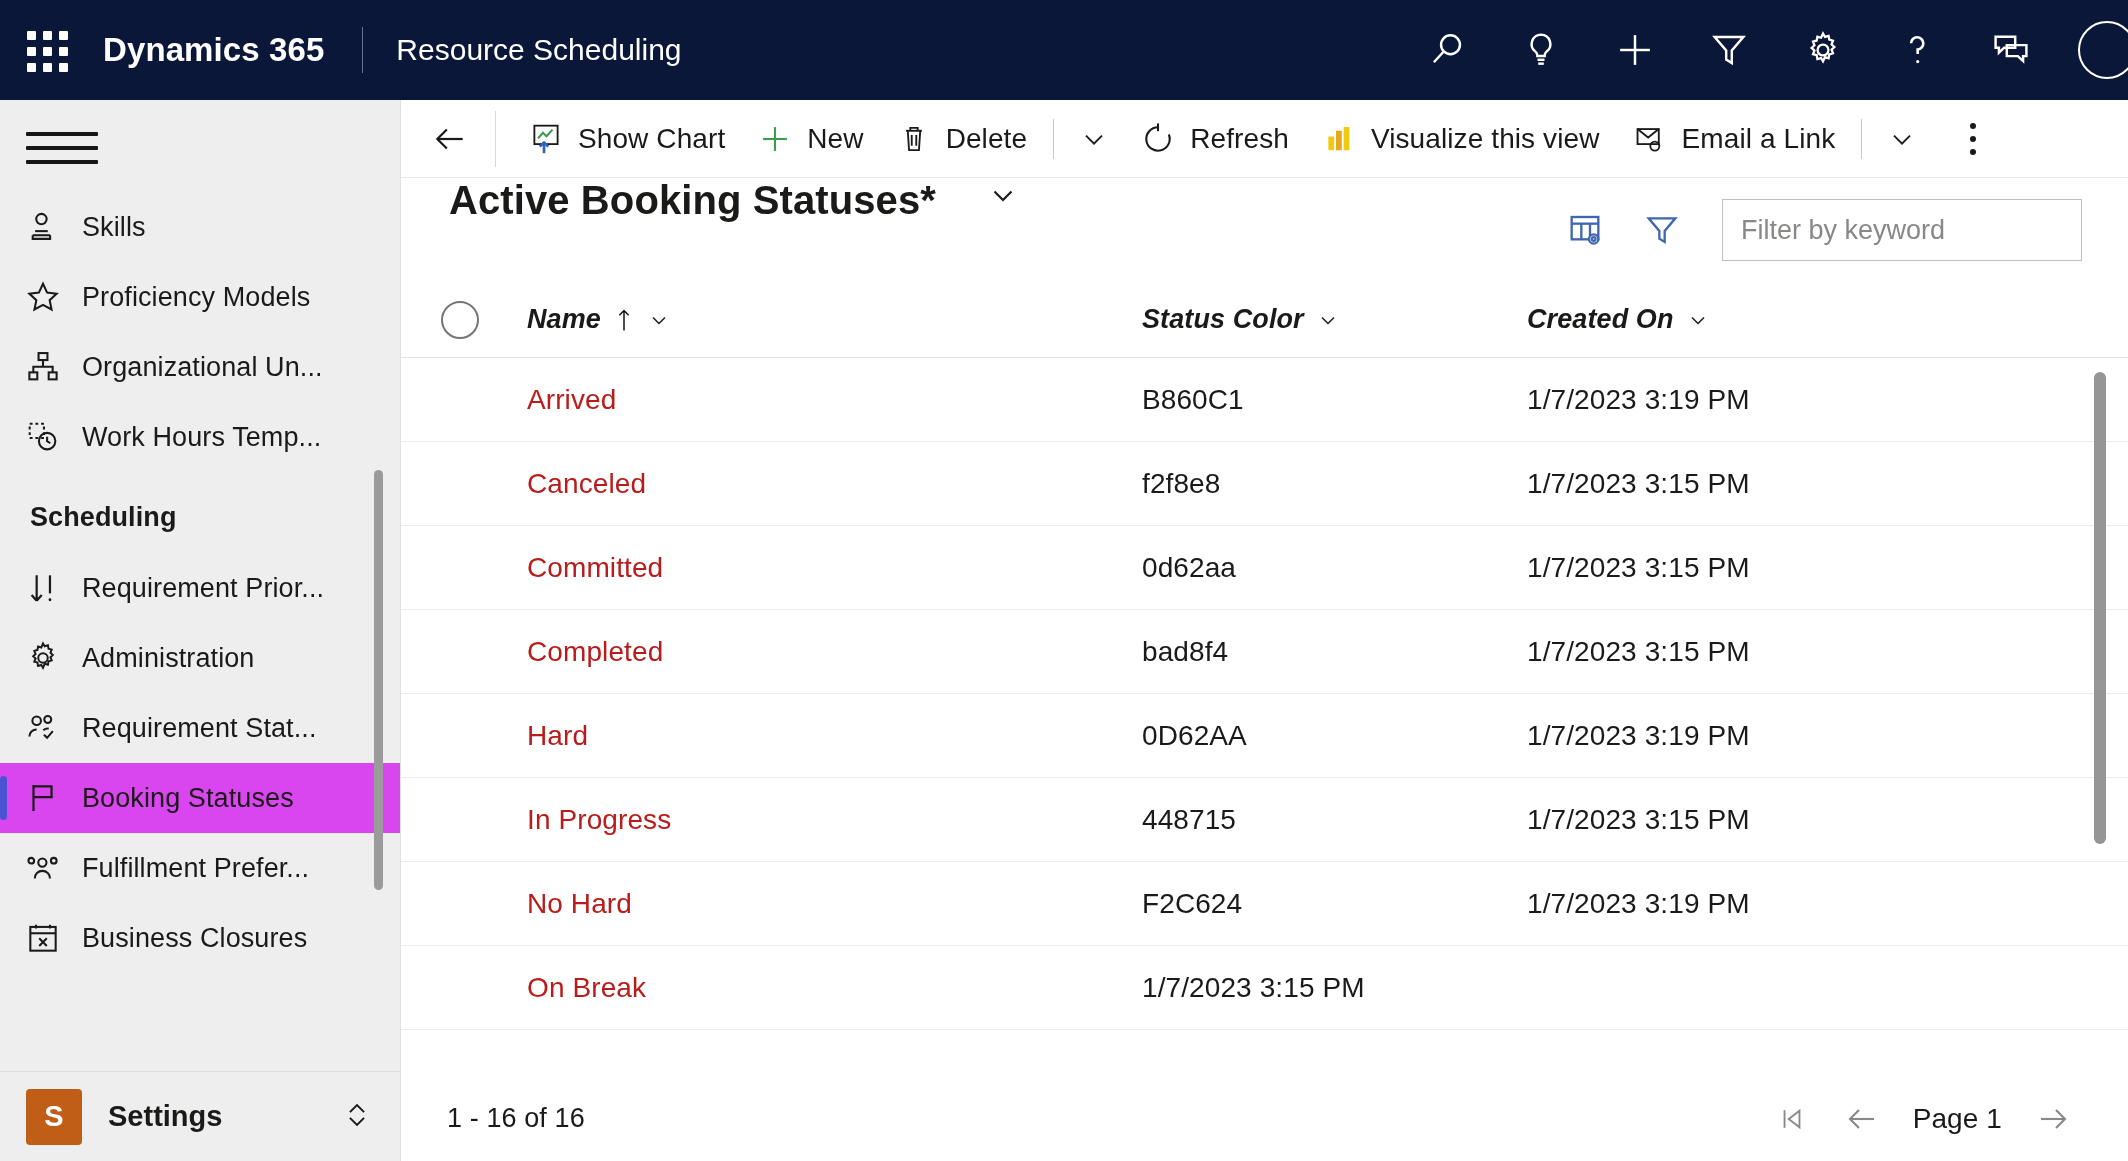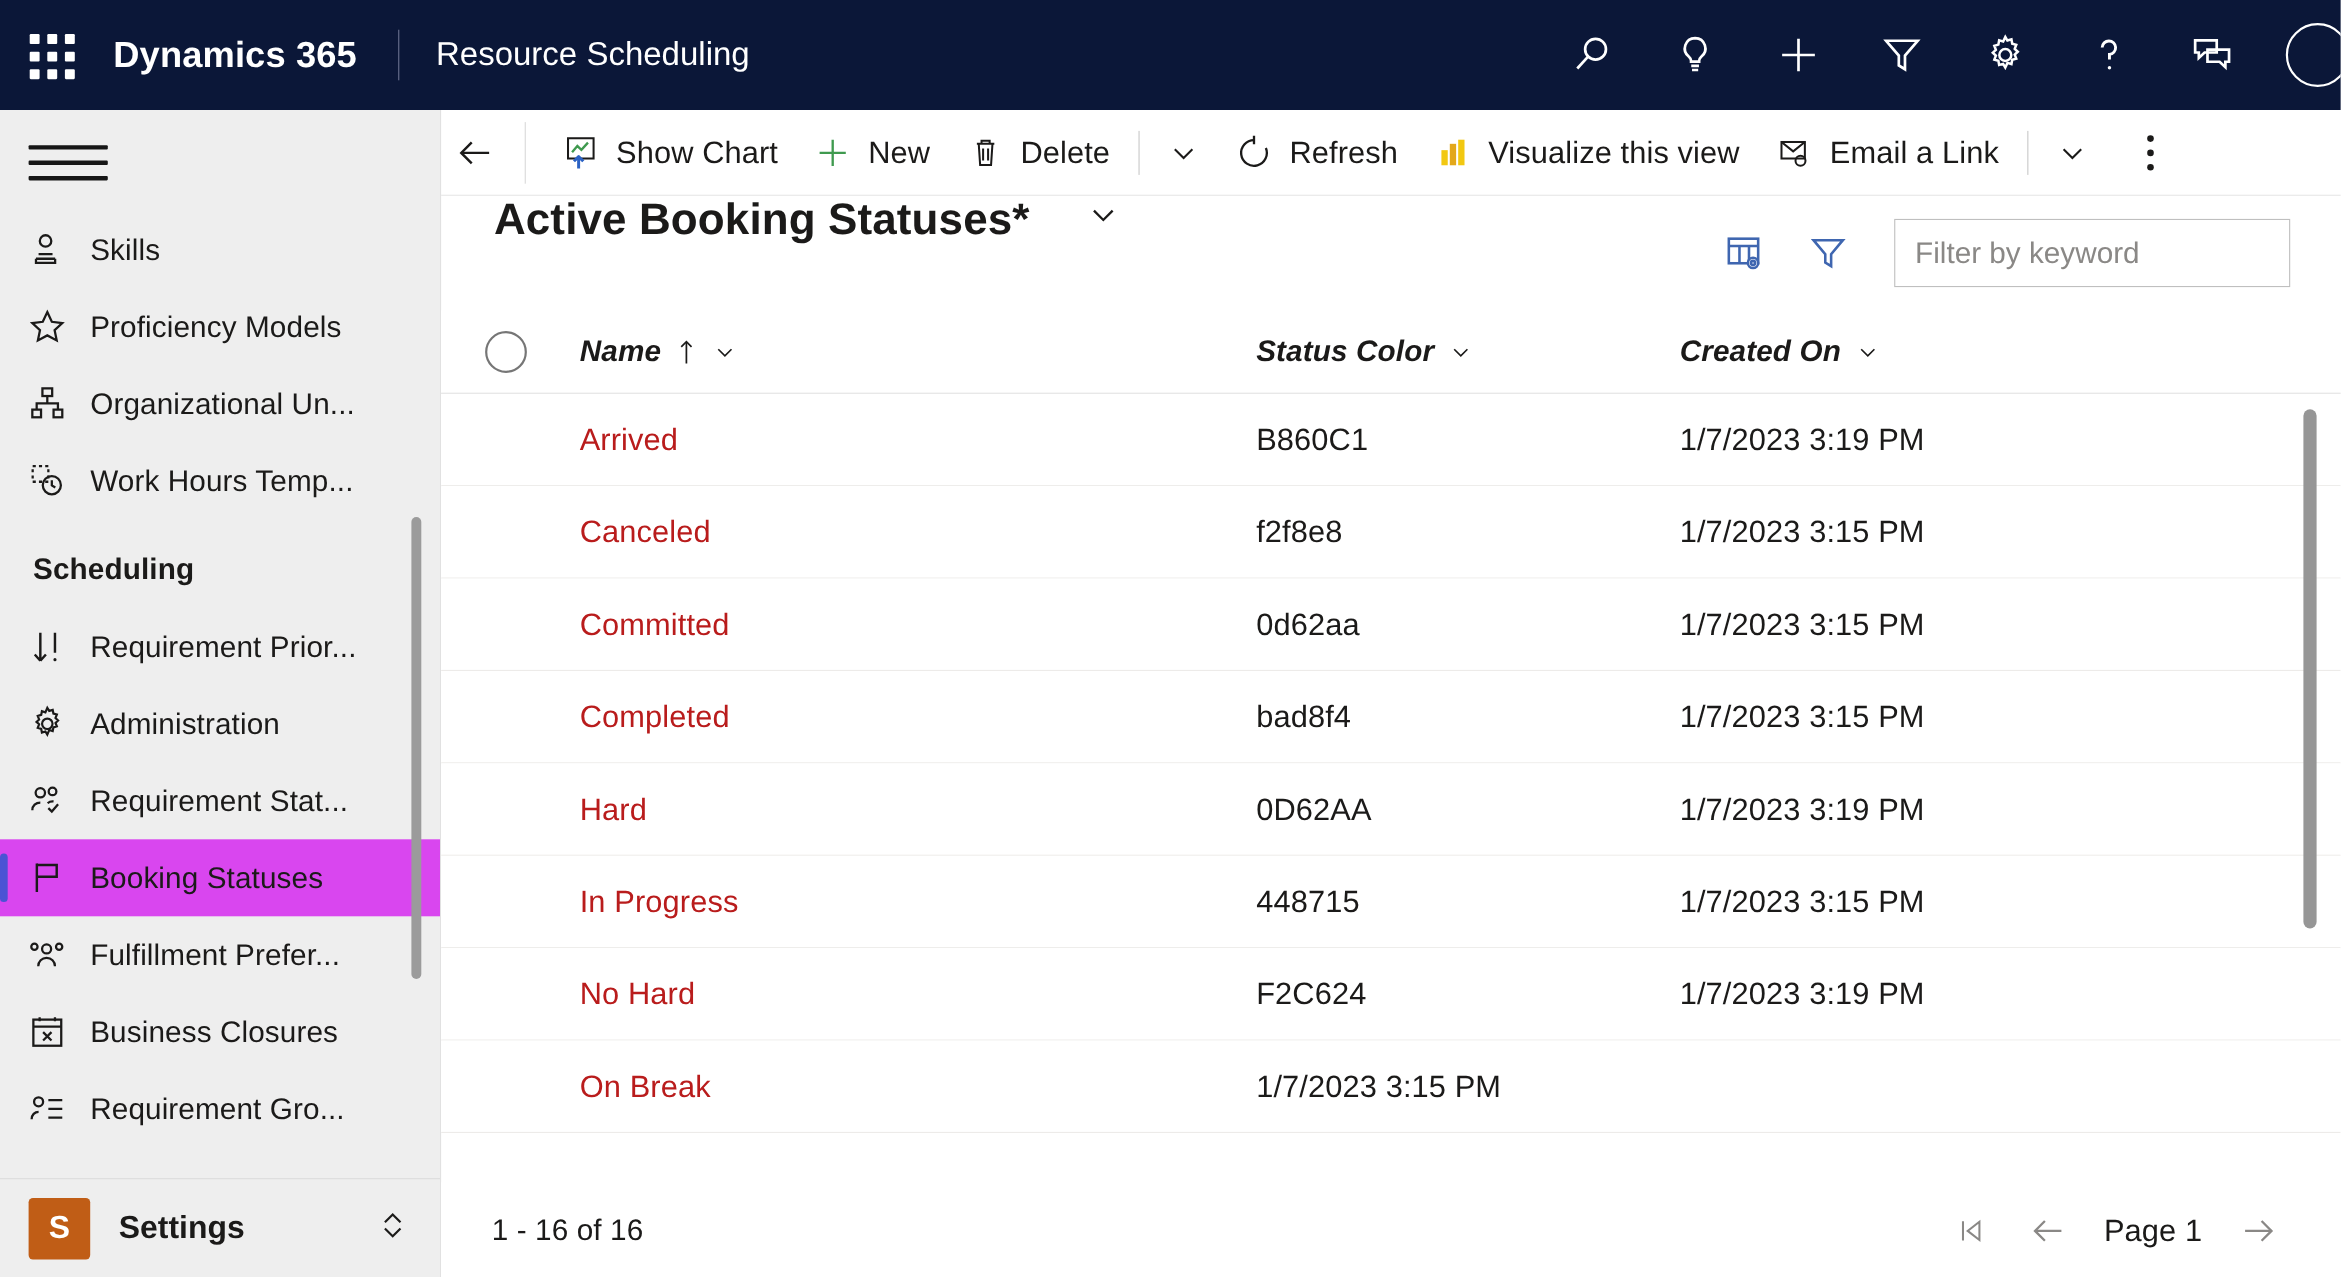--- a/index.html
+++ b/index.html
@@ -90,21 +90,21 @@
     font-size: 29px; font-weight: bold;
   }
   .settings-lbl { font-size: 29px; font-weight: bold; color: #1b1a19; margin-left: 26px; }
   .settings-chev { margin-left: auto; }
 
   
   .main { flex: 1; min-width: 0; background: #ffffff; display: flex; flex-direction: column; position: relative; border-left: 1px solid #e1e1e1; }
 
   .cmdbar {
     height: 78px; flex: 0 0 78px; display: flex; align-items: center;
-    border-bottom: 1px solid #e6e6e6; 
+    border-bottom: 1px solid #e6e6e6; padding-left: 18px;
   }
   .cmd-back { width: 62px; height: 62px; display: flex; align-items: center; justify-content: center; cursor: pointer; }
   .cmd-div { width: 1px; height: 56px; background: #d9d9d9; margin: 0 16px 0 14px; }
   .cmdbtn {
     display: flex; align-items: center; height: 62px; padding: 0 16px; cursor: pointer;
     white-space: nowrap; border-radius: 2px;
   }
   .cmdbtn .ci { display: flex; align-items: center; justify-content: center; width: 36px; flex: 0 0 36px; }
   .cmdbtn .cl { font-size: 28px; color: #1b1a19; margin-left: 14px; letter-spacing: .1px; }
   .cmd-pipe { width: 1px; height: 40px; background: #c8c8c8; margin: 0 10px; }
@@ -353,30 +353,20 @@
             <svg width="38" height="38" viewBox="0 0 24 24" fill="none" stroke="#1b1a19" stroke-width="1.3">
               <rect x="4" y="5" width="16" height="15"></rect>
                 <path d="M4 9h16"></path>
               <path d="M7.6 3.6v2.4M16.4 3.6v2.4"></path>
                 <path d="M9.6 12.2l4.8 4.8M14.4 12.2l-4.8 4.8"></path>
             </svg>
           </span>
           <span class="nav-lbl">Business Closures</span>
         </div>
 
-        <div class="navitem">
-          <span class="nav-ico">
-            <svg width="38" height="38" viewBox="0 0 24 24" fill="none" stroke="#1b1a19" stroke-width="1.3">
-              <circle cx="7" cy="8" r="2.6"></circle>
-                <path d="M3 18c0-2.5 1.8-4.3 4-4.3"></path>
-              <path d="M12.6 7h8M12.6 12h8M12.6 17h8"></path>
-            </svg>
-          </span>
-          <span class="nav-lbl">Requirement Gro...</span>
-        </div>
 
         <div class="nav-sb"></div>
       </div>
 
       <div class="settings-bar">
         <div class="settings-badge">S</div>
         <div class="settings-lbl">Settings</div>
         <span class="settings-chev">
           <svg width="34" height="34" viewBox="0 0 24 24" fill="none" stroke="#1b1a19" stroke-width="1.4">
             <path d="M7 10l5-5 5 5"></path>

